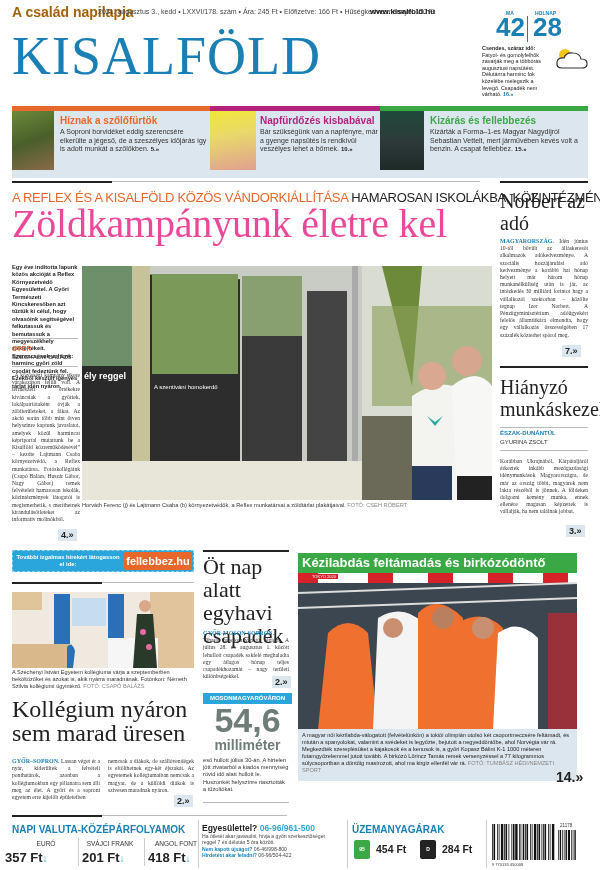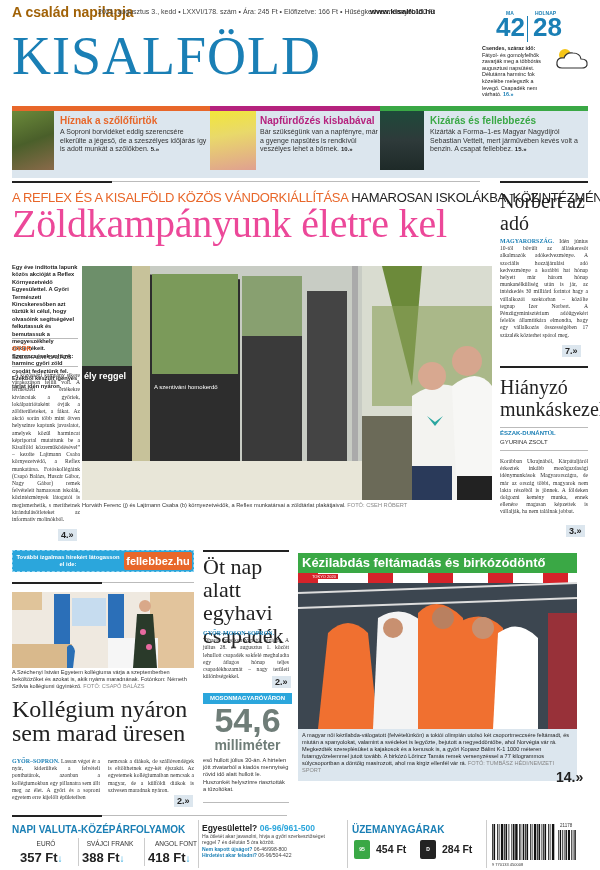--- a/index.html
+++ b/index.html
@@ -263,22 +263,22 @@
 <div class="abs" style="left:556px;top:769px;font-weight:bold;font-size:14px;color:#222">14.»</div>
 
 <div class="abs rule" style="left:12px;top:815px;width:90px"></div>
 <div class="abs hair" style="left:102px;top:815px;width:185px"></div>
 <div class="abs" id="fx-title">NAPI VALUTA-KÖZÉPÁRFOLYAMOK</div>
 <div class="abs fx-lab" style="left:16px">EURÓ</div>
 <div class="abs fx-lab" style="left:80px">SVÁJCI FRANK</div>
 <div class="abs fx-lab" style="left:146px">ANGOL FONT</div>
 <div class="abs" style="left:78px;top:838px;width:1px;height:28px;background:#ccc"></div>
 <div class="abs" style="left:144px;top:838px;width:1px;height:28px;background:#ccc"></div>
-<div class="abs fx-val" style="left:20px"><span>357 Ft</span><span class="fx-arr">↓</span></div>
-<div class="abs fx-val" style="left:82px"><span>388 Ft</span><span class="fx-arr">↓</span></div>
+<div class="abs fx-val" style="left:5px"><span>357 Ft</span><span class="fx-arr">↓</span></div>
+<div class="abs fx-val" style="left:82px"><span>201 Ft</span><span class="fx-arr">↓</span></div>
 <div class="abs fx-val" style="left:148px"><span>418 Ft</span><span class="fx-arr">↓</span></div>
 
 <div class="abs" style="left:198px;top:820px;width:1px;height:48px;background:#ccc"></div>
 <div class="abs" id="help">
   <div id="help-h"><span style="color:#222">Egyesülettel?</span> <span>06-96/961-500</span></div>
   <div class="help-l" style="white-space:normal;width:135px">Ha ötletét akar javasolni, hívja a győri szerkesztőséget reggel 7 és délután 5 óra között.</div>
   <div class="help-l"><b>Nem kapott újságot?</b> <span>06-46/998-800</span></div>
   <div class="help-l"><b>Hirdetést akar feladni?</b> <span>06-96/504-422</span></div>
 </div>
 

